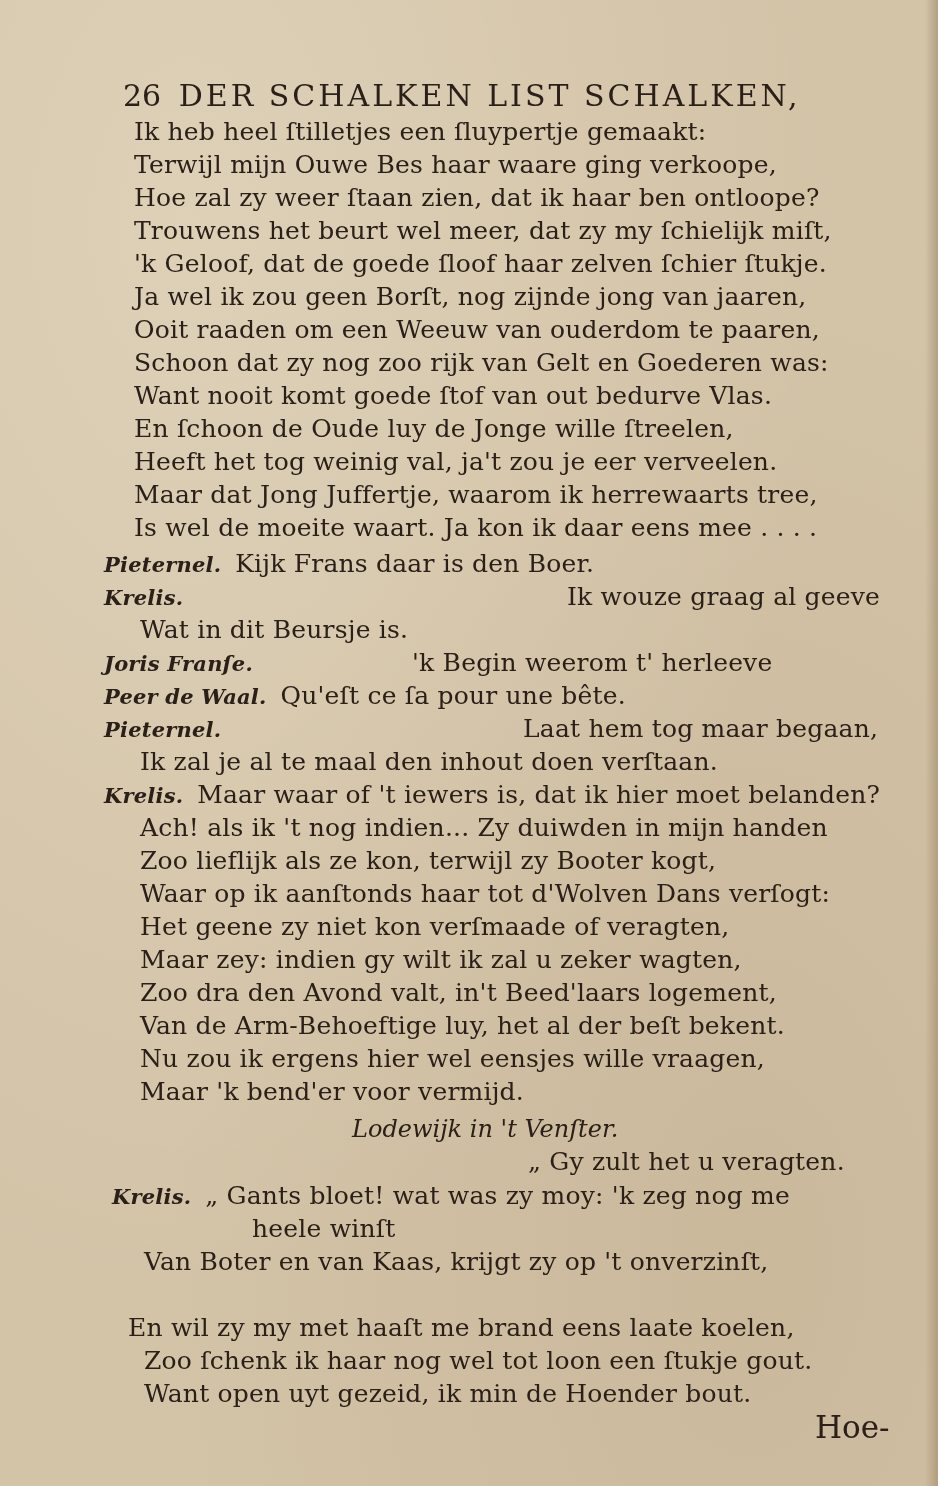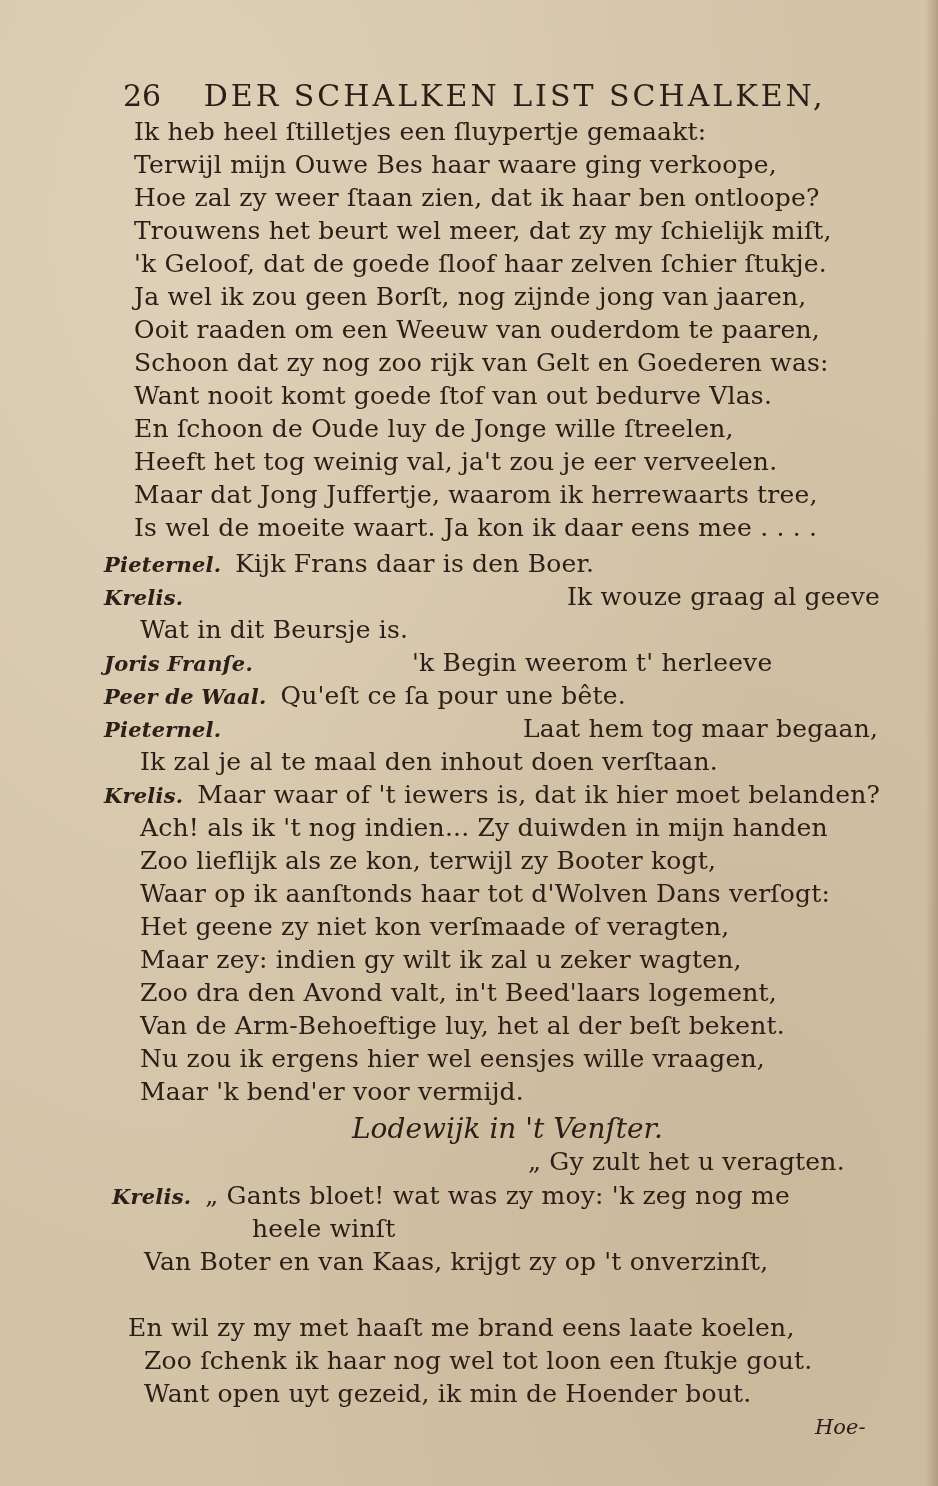--- a/index.html
+++ b/index.html
@@ -17,24 +17,24 @@
   .page { position: absolute; left: 0; top: 0; width: 938px; height: 1486px; }
   .line {
     position: absolute; white-space: nowrap;
     font-size: 25px; line-height: 32px; letter-spacing: 0.2px;
   }
   .header {
     position: absolute; left: 123px; top: 78px;
     font-size: 30px; line-height: 36px; letter-spacing: 3px;
     white-space: nowrap;
   }
-  .header .pageno { letter-spacing: 0; margin-right: 30px; }
+  .header .pageno { letter-spacing: 0; margin-right: 5px; }
   .speaker { font-style: italic; font-weight: bold; font-size: 21px; margin-right: 14px; }
-  .stage { position: absolute; font-style: italic; font-size: 28px; line-height: 30px; white-space: nowrap; text-align: center; }
-  .catch { position: absolute; font-size: 21px; line-height: 32px; white-space: nowrap; font-style: italic; }
+  .stage { position: absolute; font-style: italic; font-size: 24px; line-height: 30px; white-space: nowrap; text-align: center; }
+  .catch { position: absolute; font-size: 31px; line-height: 32px; white-space: nowrap; }
 </style>
 </head>
 <body>
 
 <div class="page">
 
   <div class="header">
     <span class="pageno">26</span>
     <span>DER SCHALKEN LIST SCHALKEN,</span>
   </div>

